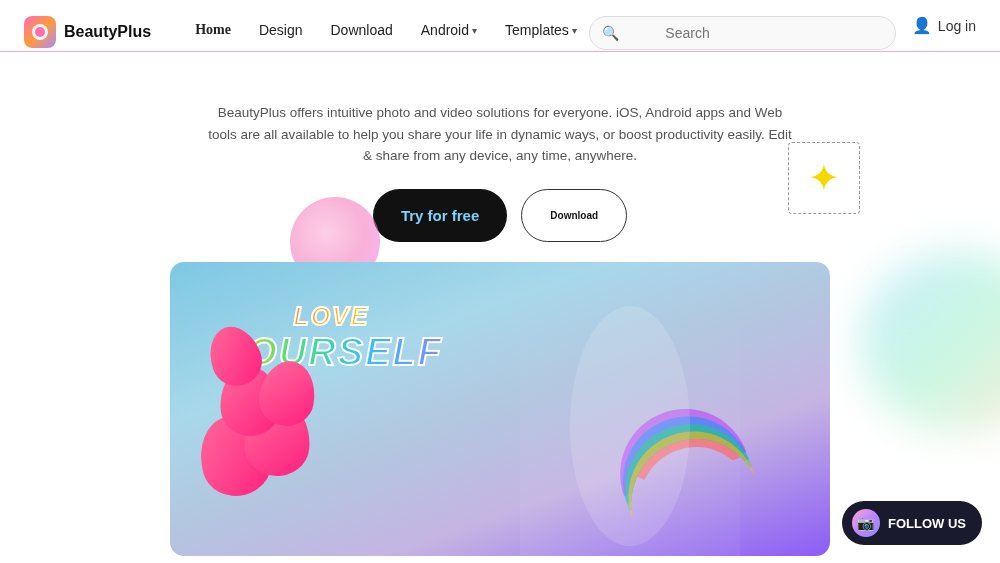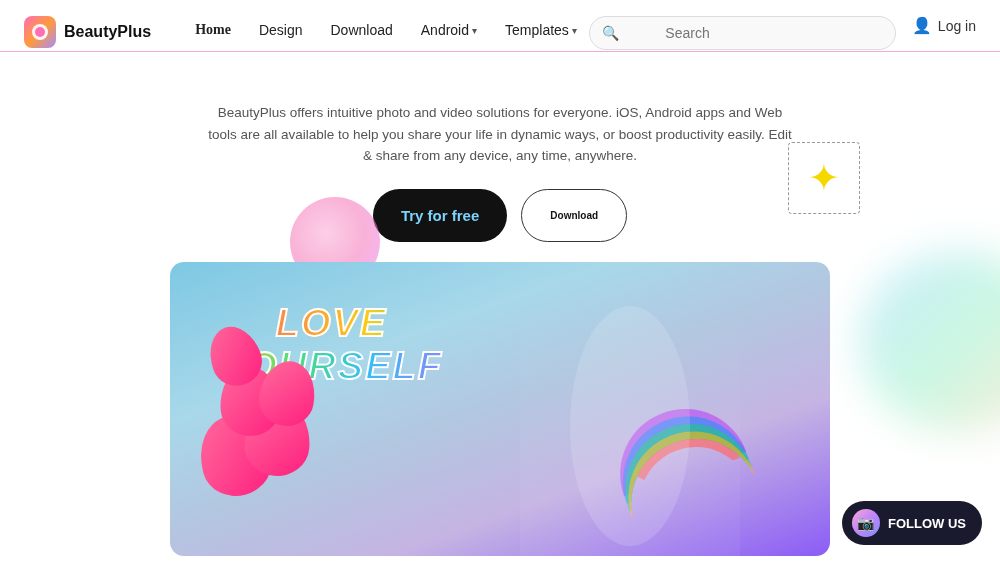--- a/index.html
+++ b/index.html
@@ -105,21 +105,21 @@
     .balloon:nth-child(2) { width: 65px; height: 75px; left: 45px; bottom: 80px; transform: rotate(5deg); }
     .balloon:nth-child(3) { width: 60px; height: 70px; left: 20px; bottom: 120px; transform: rotate(-5deg); }
     .balloon:nth-child(4) { width: 55px; height: 65px; left: 60px; bottom: 130px; transform: rotate(10deg); }
     .balloon:nth-child(5) { width: 50px; height: 60px; left: 10px; bottom: 170px; transform: rotate(-20deg); }
 
     
     .overlay-text {
       position: absolute; top: 40px; left: 50px;
     }
     .love-text {
-      font-size: 38px; font-weight: 900; font-style: italic;
+      font-size: 25px; font-weight: 900; font-style: italic;
       background: linear-gradient(90deg, #f87171, #fb923c, #facc15, #4ade80);
       -webkit-background-clip: text; -webkit-text-fill-color: transparent;
       background-clip: text;
       text-shadow: none;
       display: block;
       -webkit-text-stroke: 2px #fff;
       letter-spacing: 2px;
     }
     .yourself-text {
       font-size: 38px; font-weight: 900; font-style: italic;

